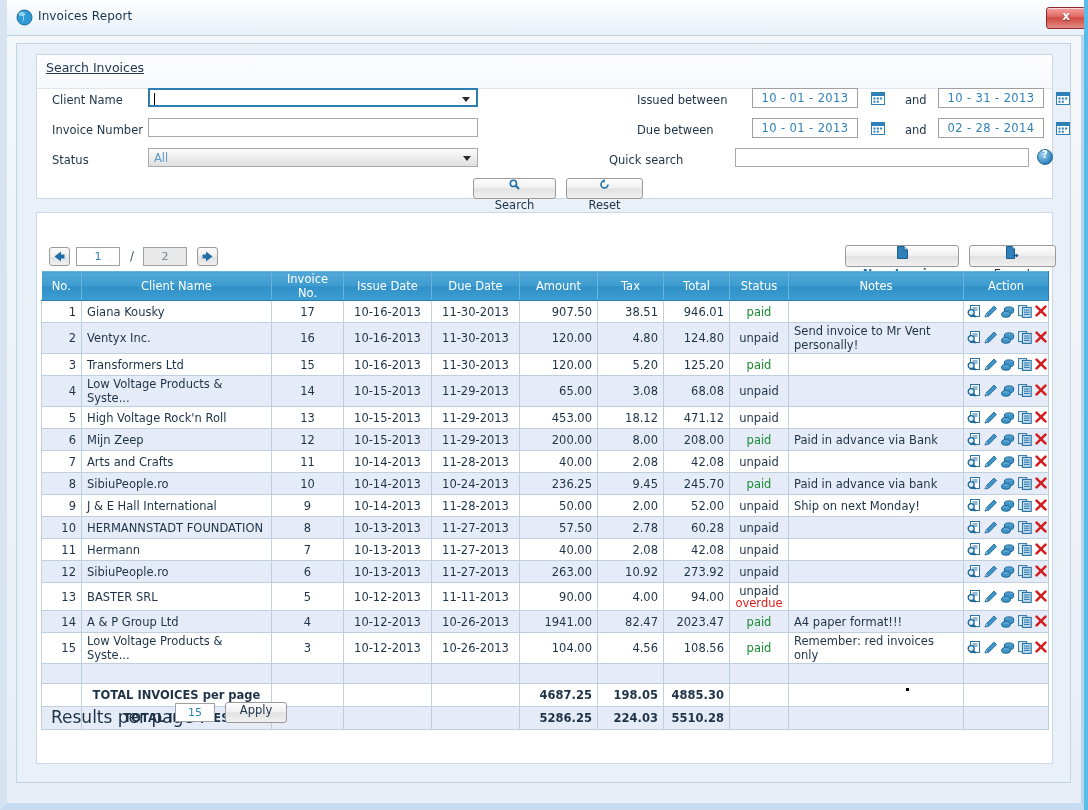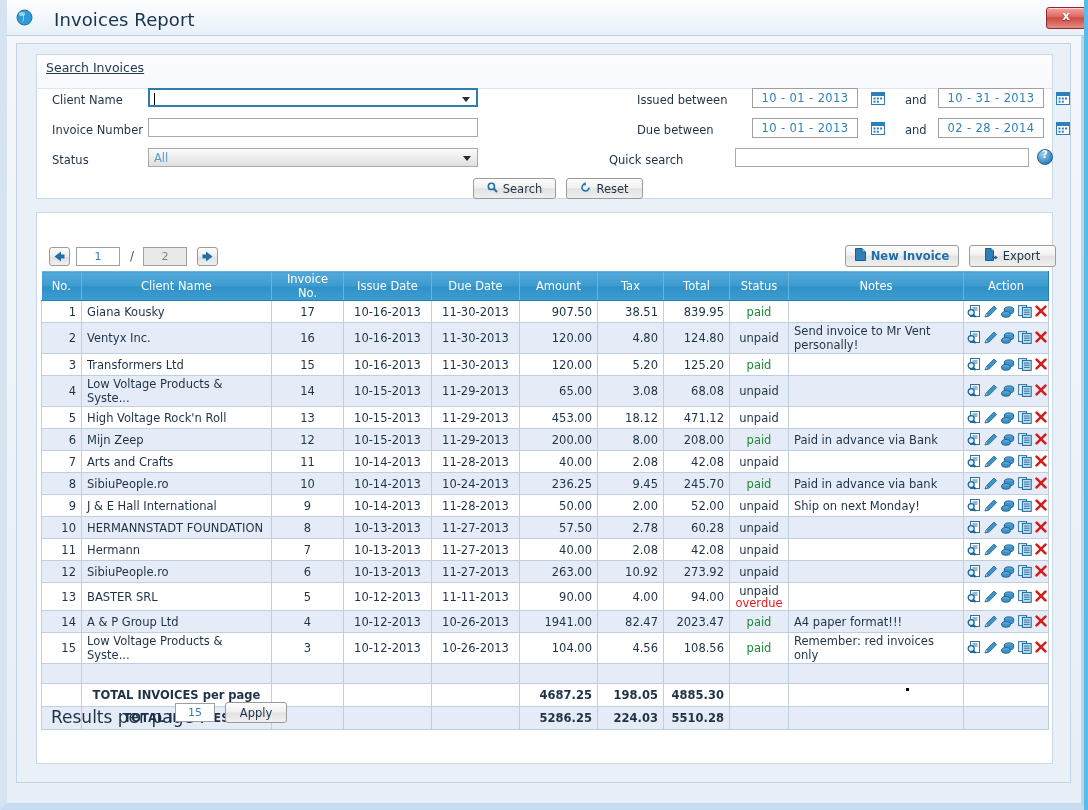--- a/index.html
+++ b/index.html
@@ -30,21 +30,21 @@
     position: absolute; left: 0; top: 0; width: 1088px; height: 36px;
     background: linear-gradient(to bottom, #fdfeff 0%, #f2f7fc 55%, #e8f0f8 100%);
     border-bottom: 1px solid #b9cfe2;
     box-sizing: border-box;
   }
   .titlebar-icon {
     position: absolute; left: 9px; top: 9px; width: 17px; height: 17px;
   }
   .titlebar-title {
     position: absolute; left: 31px; top: 9px;
-    font-size: 18px; color: #18324c; letter-spacing: .1px; margin-left: 16px;
+    font-size: 12px; color: #18324c; letter-spacing: .1px;
   }
   .close-btn {
     position: absolute; right: 9px; top: 7px; width: 38px; height: 20px;
     border-radius: 3px;
     border: 1px solid #8d2a2a;
     background: linear-gradient(to bottom, #f4a2a0 0%, #e06b63 42%, #cf4b44 50%, #e38b84 100%);
     box-shadow: inset 0 1px 0 rgba(255,255,255,.6);
     cursor: pointer;
   }
   .close-btn span {
@@ -140,21 +140,21 @@
   .btn {
     position: absolute; box-sizing: border-box;
     background: linear-gradient(to bottom, #fdfdfd 0%, #f1f1f1 46%, #e2e2e2 52%, #f0f0f0 100%);
     border: 1px solid #9a9a9a; border-radius: 3px;
     font-size: 11.5px; color: #1d3247;
     cursor: pointer; text-align: center;
     box-shadow: inset 0 1px 0 #ffffff;
   }
   .btn-inner {
     position: absolute; left: 0; right: 0; top: 0; bottom: 0;
-    display: flex; align-items: center; justify-content: center; gap: 5px;
+    display: flex; align-items: center; justify-content: space-between; gap: 5px; flex-direction: column;
   }
   .btn-label { white-space: nowrap; }
   .btn-blue .btn-label { color: #1f6ea8; font-weight: bold; }
 
   
   .pager-btn {
     position: absolute; width: 21px; height: 19px; box-sizing: border-box;
     border: 1px solid #9a9a9a; border-radius: 3px;
     background: linear-gradient(to bottom, #fcfcfc 0%, #ededed 50%, #e0e0e0 52%, #f0f0f0 100%);
     cursor: pointer;
@@ -418,21 +418,21 @@
         </thead>
         <tbody id="grid-body">
             <tr>
               <td class="num">1</td>
               <td class="left">Giana Kousky</td>
               <td class="ctr">17</td>
               <td class="ctr">10-16-2013</td>
               <td class="ctr">11-30-2013</td>
               <td class="num">907.50</td>
               <td class="num">38.51</td>
-              <td class="num">839.95</td>
+              <td class="num">946.01</td>
               <td class="ctr"><span class="paid">paid</span></td>
               <td class="left"></td>
               <td class="left" style="padding: 1px 3px;">
                 <div class="actions">
                   <span class="act"><svg width="14" height="13" viewBox="0 0 14 13">
                       <rect x="3.5" y="0.5" width="9" height="11" fill="#fff" stroke="#2a72a4"></rect>
                       <line x1="5.5" y1="3" x2="10.5" y2="3" stroke="#2a72a4"></line>
                       <line x1="5.5" y1="5" x2="10.5" y2="5" stroke="#2a72a4"></line>
                       <circle cx="4.2" cy="7.6" r="3" fill="#dff0fa" stroke="#1d6697" stroke-width="1.3"></circle>
                       <line x1="6.2" y1="9.6" x2="8.6" y2="12" stroke="#1d6697" stroke-width="1.8"></line>

